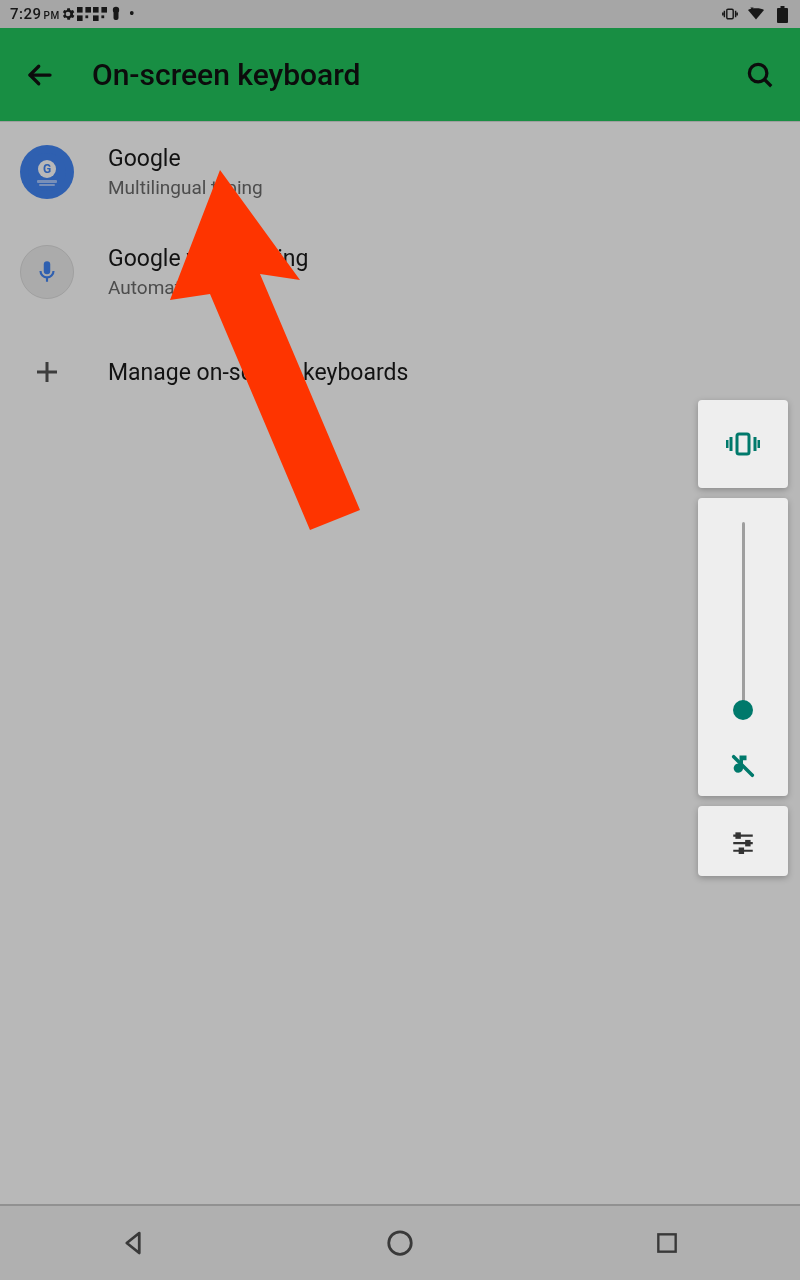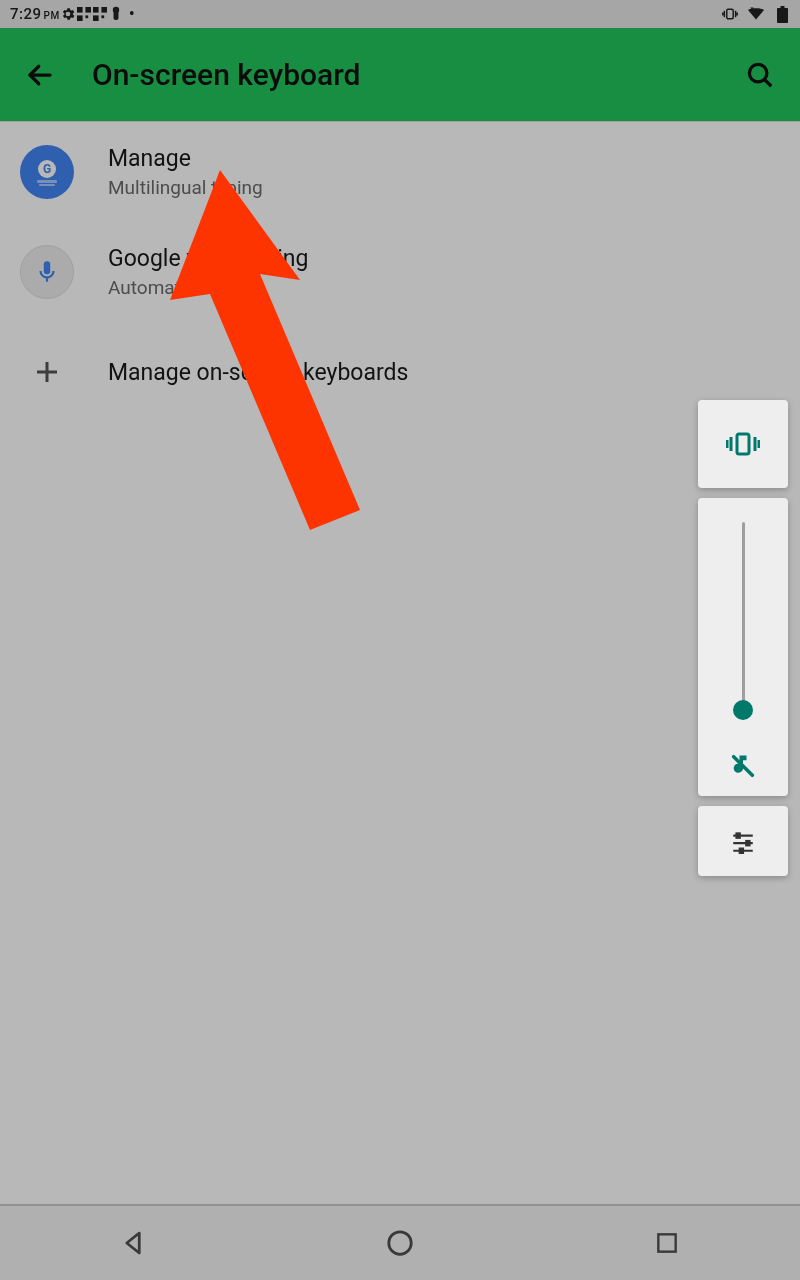--- a/index.html
+++ b/index.html
@@ -132,21 +132,21 @@
       <svg width="38" height="38" viewBox="0 0 38 38">
         <circle cx="19" cy="19" r="19" fill="#4285f4"></circle>
         <circle cx="19" cy="16" r="9" fill="#fff"></circle>
         <path d="M19 9a7 7 0 1 0 6.9 8.3H19v-2.8h10a9.5 9.5 0 1 1-2.6-6" fill="none" stroke="#4285f4" stroke-width="0"></path>
         <text x="19" y="20" text-anchor="middle" font-size="12" font-weight="bold" fill="#4285f4">G</text>
         <rect x="9" y="27" width="20" height="3" rx="1" fill="#a7c7ff"></rect>
         <rect x="11" y="31" width="16" height="2" rx="1" fill="#a7c7ff"></rect>
       </svg>
     </div>
     <div class="item-text">
-      <div class="primary">Manage</div>
+      <div class="primary">Google</div>
       <div class="secondary">Multilingual typing</div>
     </div>
   </div>
 
   <div class="list-item">
     <div class="item-icon voice-icon">
       <svg width="26" height="26" viewBox="0 0 24 24">
         <rect x="9" y="2" width="6" height="12" rx="3" fill="#4285f4"></rect>
         <path d="M6 11a6 6 0 0 0 12 0" fill="none" stroke="#4285f4" stroke-width="2"></path>
         <path d="M12 17v4" stroke="#4285f4" stroke-width="2"></path>

